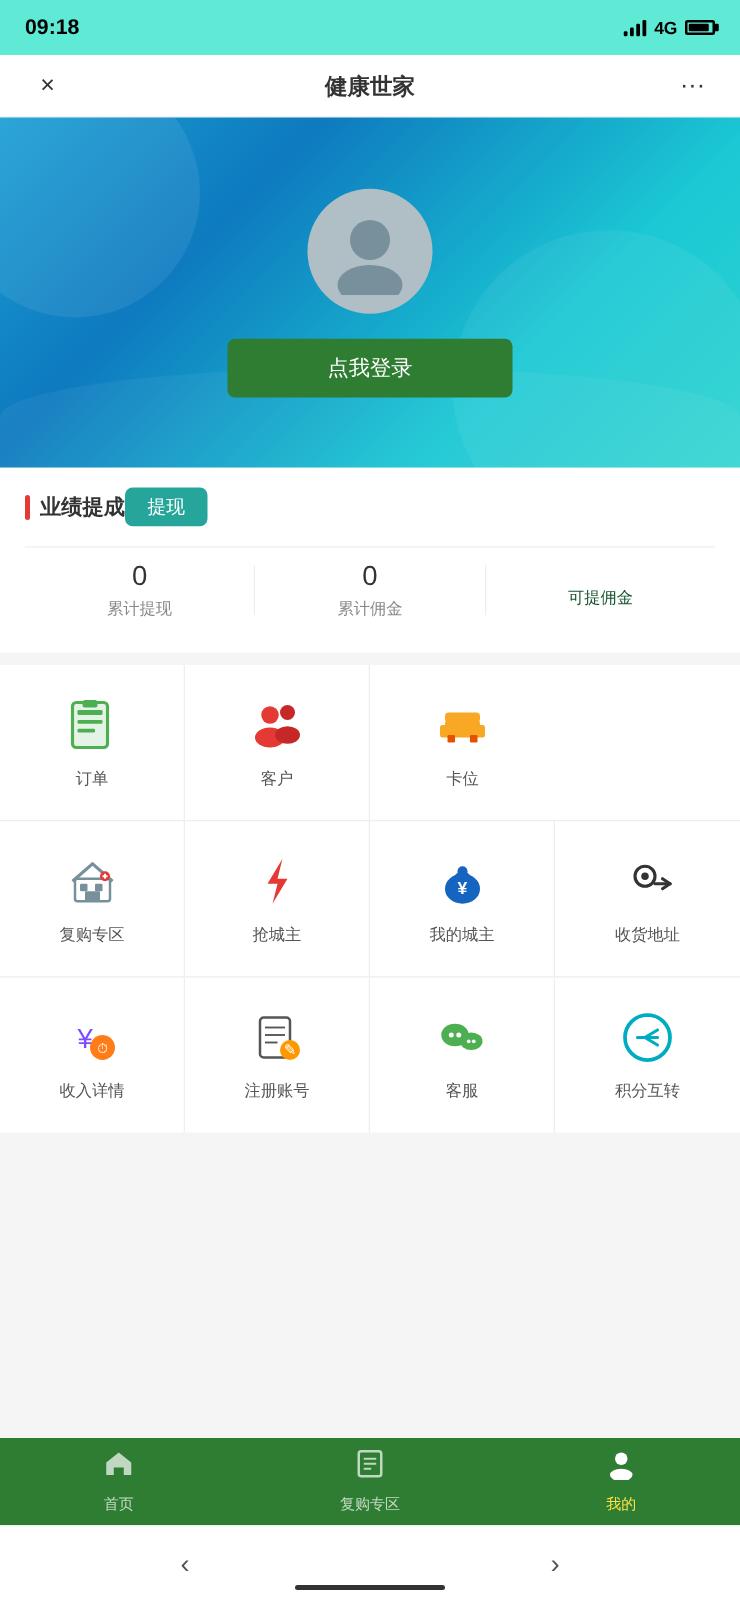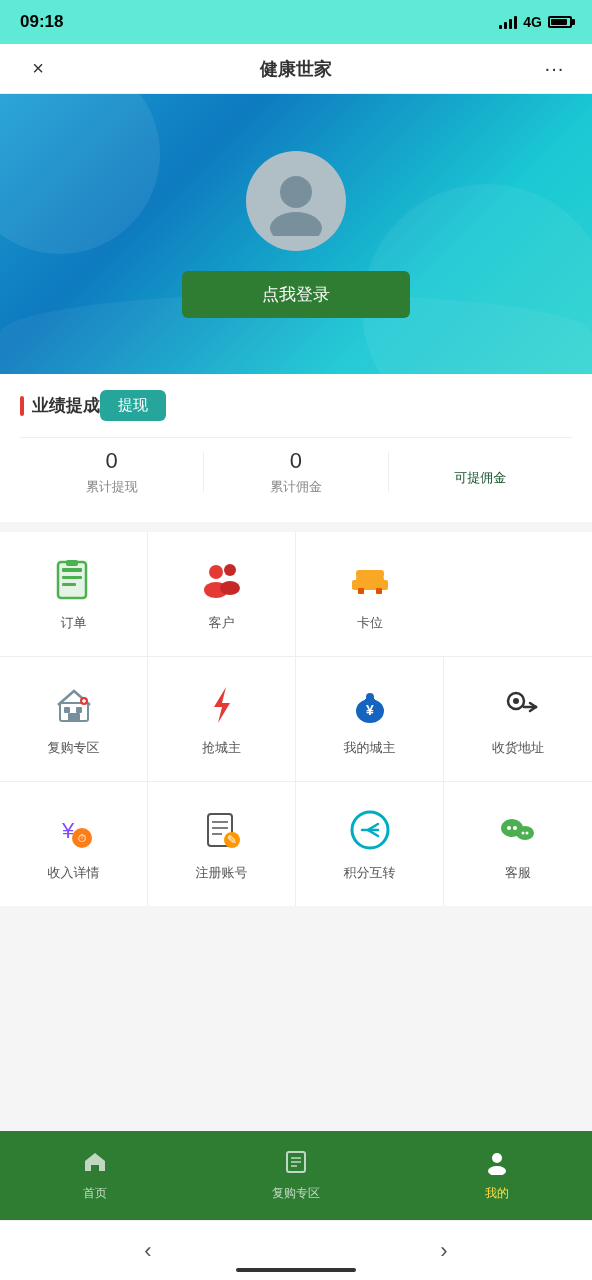--- a/index.html
+++ b/index.html
@@ -299,21 +299,21 @@
       width: 44px;
       height: 44px;
     }
 
     
     .tab-bar {
       background: #2e7d32;
       display: flex;
       justify-content: space-around;
       align-items: center;
-      height: 89px;
+      height: 70px;
       position: fixed;
       bottom: 60px;
       left: 0;
       width: 592px;
     }
     .tab-item {
       display: flex;
       flex-direction: column;
       align-items: center;
       gap: 4px;
@@ -548,40 +548,40 @@
             <line x1="12" y1="26" x2="22" y2="26" stroke="#555" stroke-width="1.5"></line>
             <circle cx="32" cy="32" r="8" fill="#ff9800"></circle>
             <text x="32" y="36" text-anchor="middle" font-size="12" fill="#fff">✎</text>
           </svg>
         </div>
         <span class="grid-label">注册账号</span>
       </div>
       <div class="grid-item">
         <div class="grid-icon">
           <svg class="icon-svg" viewBox="0 0 44 44" xmlns="http://www.w3.org/2000/svg">
-            <circle cx="22" cy="22" r="18" fill="none" stroke="#00acc1" stroke-width="3"></circle>
-            <path d="M30 16 L20 22 L30 28" fill="none" stroke="#00acc1" stroke-width="2.5" stroke-linecap="round"></path>
-            <path d="M14 22 L30 22" stroke="#00acc1" stroke-width="2.5" stroke-linecap="round"></path>
-          </svg>
-        </div>
-        <span class="grid-label">积分互转</span>
-      </div>
-      <div class="grid-item">
-        <div class="grid-icon">
-          <svg class="icon-svg" viewBox="0 0 44 44" xmlns="http://www.w3.org/2000/svg">
 
             <ellipse cx="16" cy="20" rx="11" ry="9" fill="#4caf50"></ellipse>
             <circle cx="13" cy="20" r="2" fill="#fff"></circle>
             <circle cx="19" cy="20" r="2" fill="#fff"></circle>
             <ellipse cx="29" cy="25" rx="9" ry="7" fill="#4caf50"></ellipse>
             <circle cx="27" cy="25" r="1.5" fill="#fff"></circle>
             <circle cx="31" cy="25" r="1.5" fill="#fff"></circle>
           </svg>
         </div>
         <span class="grid-label">客服</span>
+      </div>
+      <div class="grid-item">
+        <div class="grid-icon">
+          <svg class="icon-svg" viewBox="0 0 44 44" xmlns="http://www.w3.org/2000/svg">
+            <circle cx="22" cy="22" r="18" fill="none" stroke="#00acc1" stroke-width="3"></circle>
+            <path d="M30 16 L20 22 L30 28" fill="none" stroke="#00acc1" stroke-width="2.5" stroke-linecap="round"></path>
+            <path d="M14 22 L30 22" stroke="#00acc1" stroke-width="2.5" stroke-linecap="round"></path>
+          </svg>
+        </div>
+        <span class="grid-label">积分互转</span>
       </div>
     </div>
   </div>
 
   <div class="bottom-spacer"></div>
 </div>
 
 <div class="tab-bar">
   <div class="tab-item">
     <div class="tab-icon">

